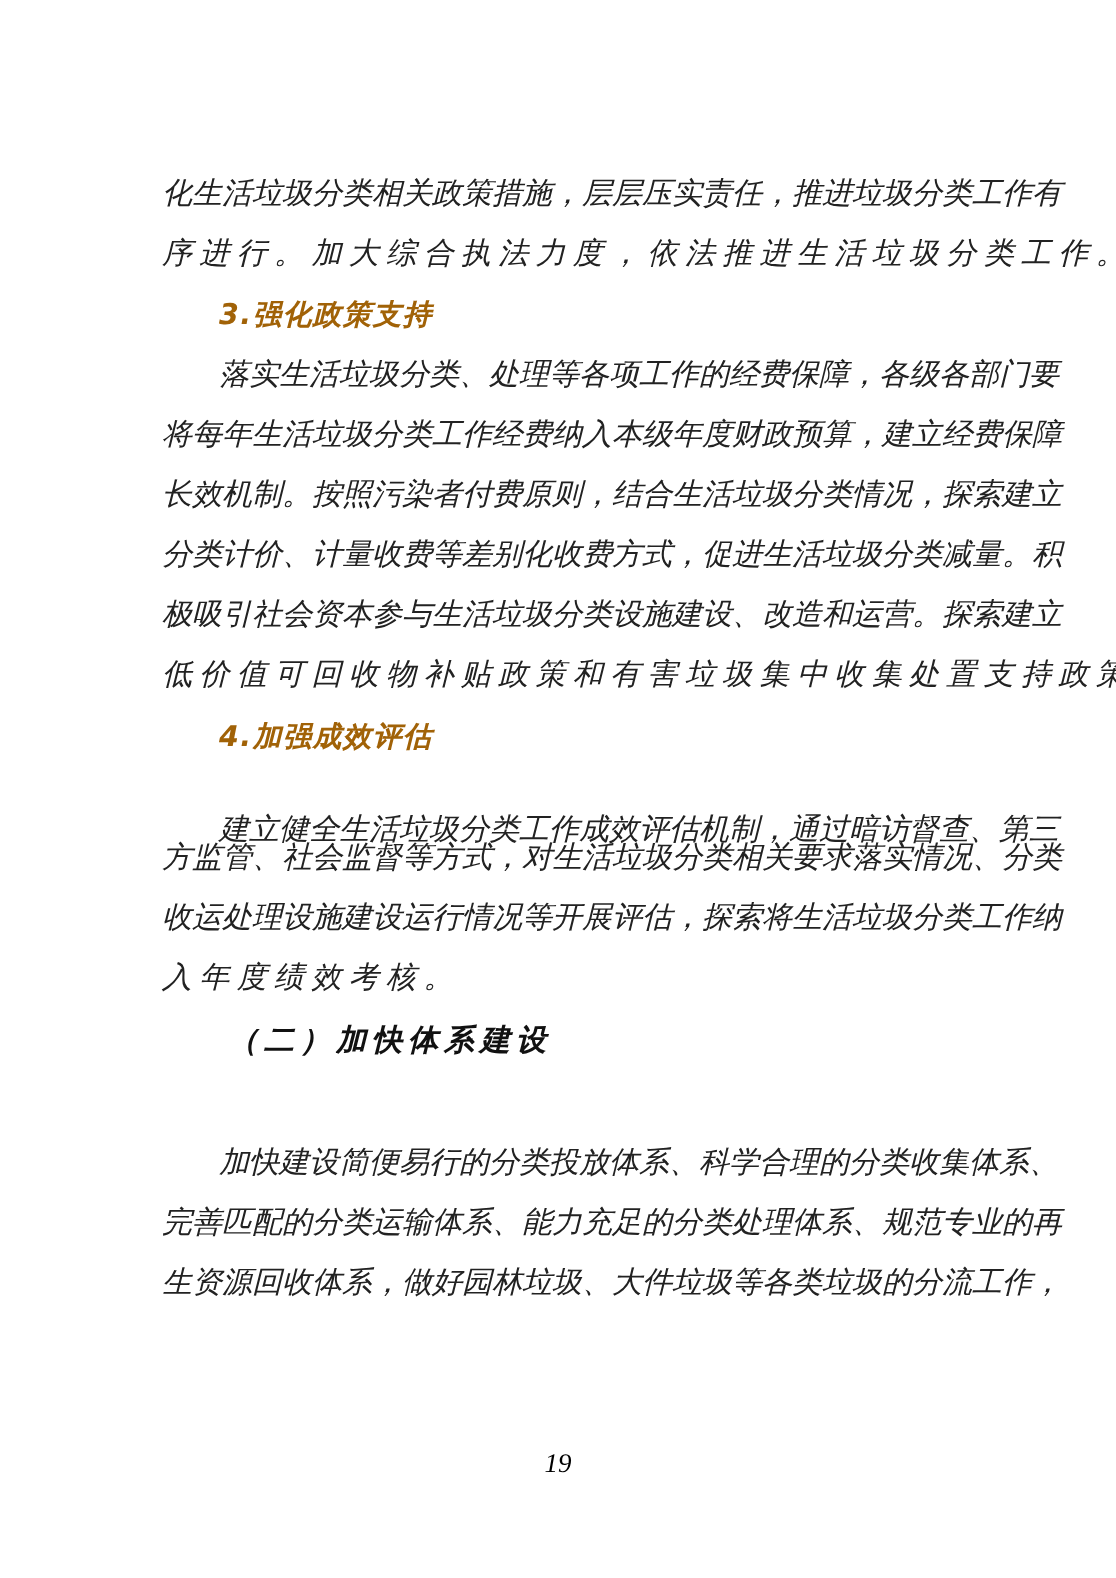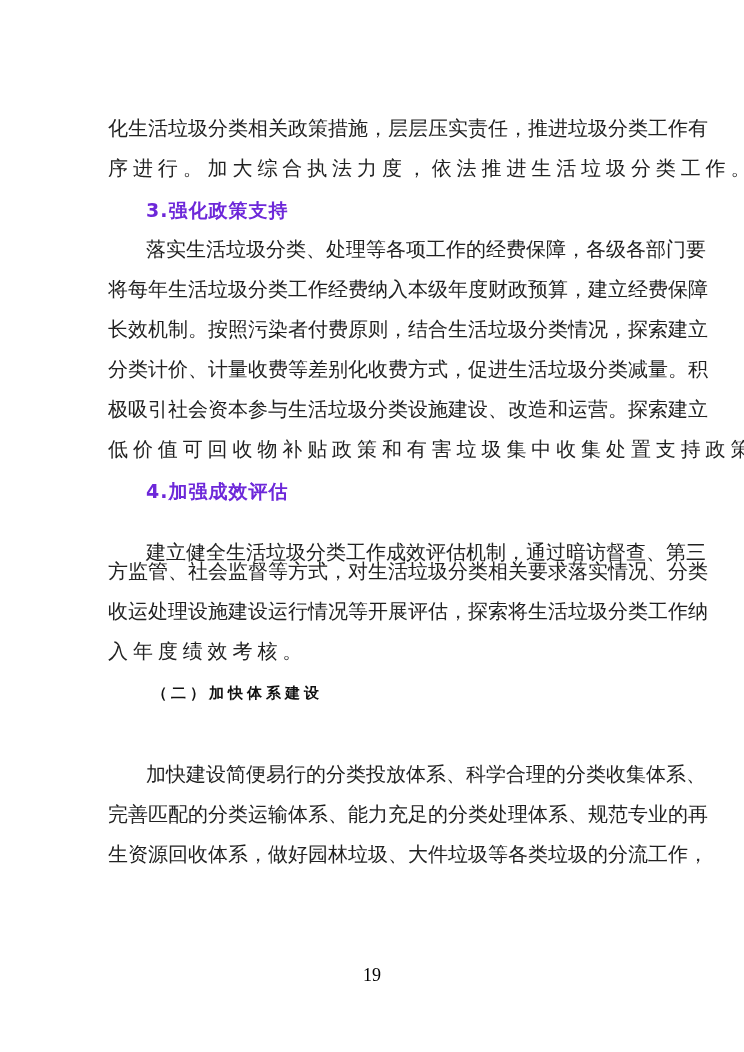--- a/index.html
+++ b/index.html
@@ -15,20 +15,21 @@
       font-family: "DejaVu Serif", "Liberation Serif", serif;
       color: #1a1a1a;
     }
     .page {
       position: absolute;
       left: 0;
       top: 0;
       width: 744px;
       height: 800px;
       background: #ffffff;
+      font-style: italic;
     }
     .line {
       position: absolute;
       left: 108px;
       width: 530px;
       font-size: 20px;
       line-height: 26px;
       letter-spacing: 5.1px;
       white-space: nowrap;
       color: #222;
@@ -40,28 +41,28 @@
     }
     .indent {
       left: 146px;
       width: 492px;
     }
     .heading {
       position: absolute;
       font-size: 19px;
       line-height: 26px;
       font-weight: bold;
-      color: #6d28d9;
+      color: #a16207;
       white-space: nowrap;
       letter-spacing: 1px;
       font-family: "DejaVu Sans", "Liberation Sans", sans-serif;
     }
     .section-heading {
       position: absolute;
-      font-size: 15px;
+      font-size: 20px;
       line-height: 26px;
       font-weight: bold;
       color: #111;
       white-space: nowrap;
       letter-spacing: 4px;
       font-family: "DejaVu Sans", "Liberation Sans", sans-serif;
     }
     .page-number {
       position: absolute;
       left: 0;

